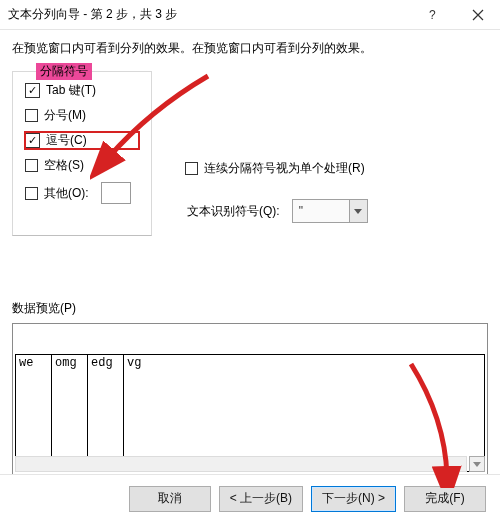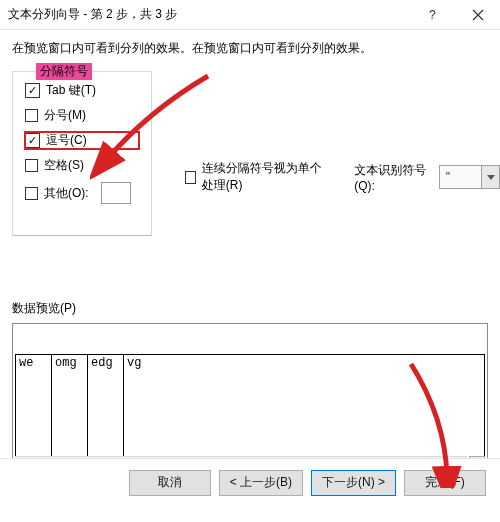--- a/index.html
+++ b/index.html
@@ -13,38 +13,38 @@
 .body { padding: 10px 12px 0 12px; }
 .instr { color: #000; margin-bottom: 14px; }
 .legend { position: absolute; top: -8px; left: 24px; background: #ec4899; padding: 0 4px; color: #000; }
 .delim-box { width: 140px; height: 165px; border: 1px solid #d9d9d9; border-bottom: 1.5px solid #bfbfbf; padding: 10px 12px; display: flex; flex-direction: column; gap: 8px; }
 .chk-row { display: flex; align-items: center; gap: 6px; position: relative; }
 .chk { width: 13px; height: 13px; border: 1px solid #333; background: #fff; display: flex; align-items: center; justify-content: center; }
 .chk.checked::after { content: "✓"; font-size: 11px; line-height: 1; color: #000; }
 .wide-chk { width: 15px; height: 15px; }
 .other-in { width: 30px; height: 22px; border: 1px solid #999; margin-left: 6px; }
 
-.right-opts { position: absolute; left: 185px; top: 160px; display:flex; flex-direction:row; gap:22px; }
+.right-opts { position: absolute; left: 185px; top: 160px; display:flex; flex-direction:column; gap:22px; }
 .opt-row { display: flex; align-items: center; gap: 6px; }
 .qlabel { margin-left: 2px; }
 .qselect { width: 76px; height: 24px; border: 1px solid #a0a0a0; background: #fafafa; display: flex; align-items: center; padding-left: 6px; margin-left: 6px; position: relative; color:#333; }
 .qselect .arrow { position: absolute; right: 0; top: 0; width: 18px; height: 22px; border-left: 1px solid #a0a0a0; background: #e8e8e8; display:flex; align-items:center; justify-content:center; }
 .qselect .arrow::after { content: ""; border-left: 4px solid transparent; border-right: 4px solid transparent; border-top: 5px solid #555; }
 
 .preview-wrap { position:absolute; left:12px; top:300px; right:12px; }
 .preview-label { margin-bottom: 6px; color:#000; display:block; }
 .preview { border: 1.5px solid #8a8a8a; height: 152px; background: #fff; position: relative; overflow: hidden; }
 .preview-inner { position:absolute; left:2px; top:30px; right:2px; bottom:2px; display:flex; }
 .pcol { border: 1px solid #000; border-right:none; padding: 1px 3px 0 3px; font-family: "SimSun","MS Mincho","Courier New", monospace; font-size: 12px; min-width: 36px; }
 .pcol.last { flex:1; border-right:1px solid #000; }
 .scroll-down { position:absolute; bottom:2px; right:2px; width:16px; height:16px; border:1px solid #aaa; background:#f0f0f0; display:flex; align-items:center; justify-content:center; }
 .scroll-down::after { content:""; border-left:4px solid transparent; border-right:4px solid transparent; border-top:5px solid #888; }
 .hscroll { position:absolute; left:2px; right:20px; bottom:2px; height:16px; background:#f0f0f0; border:1px solid #dcdcdc; }
 
-.btnbar { position:absolute; left:0; right:0; bottom:16px; height:48px; border-top:1px solid #e5e5e5; display:flex; align-items:center; justify-content:flex-end; padding-right:14px; gap:8px; background:#fff; }
+.btnbar { position:absolute; left:0; right:0; bottom:0; height:48px; border-top:1px solid #e5e5e5; display:flex; align-items:center; justify-content:flex-end; padding-right:14px; gap:8px; background:#fff; }
 .wbtn { min-width: 82px; height: 26px; border: 1px solid #adadad; background: #e1e1e1; display:flex; align-items:center; justify-content:center; padding: 0 10px; color:#111; }
 .wbtn.focus { border: 1.5px solid #0078d7; box-shadow: inset 0 0 0 1px #cde6ff; }
 
 
 .arrow-svg { position:absolute; pointer-events:none; }
 .hilite { outline: 2px solid #d62222; outline-offset: -1px; }
 </style>
 </head>
 <body>
 

